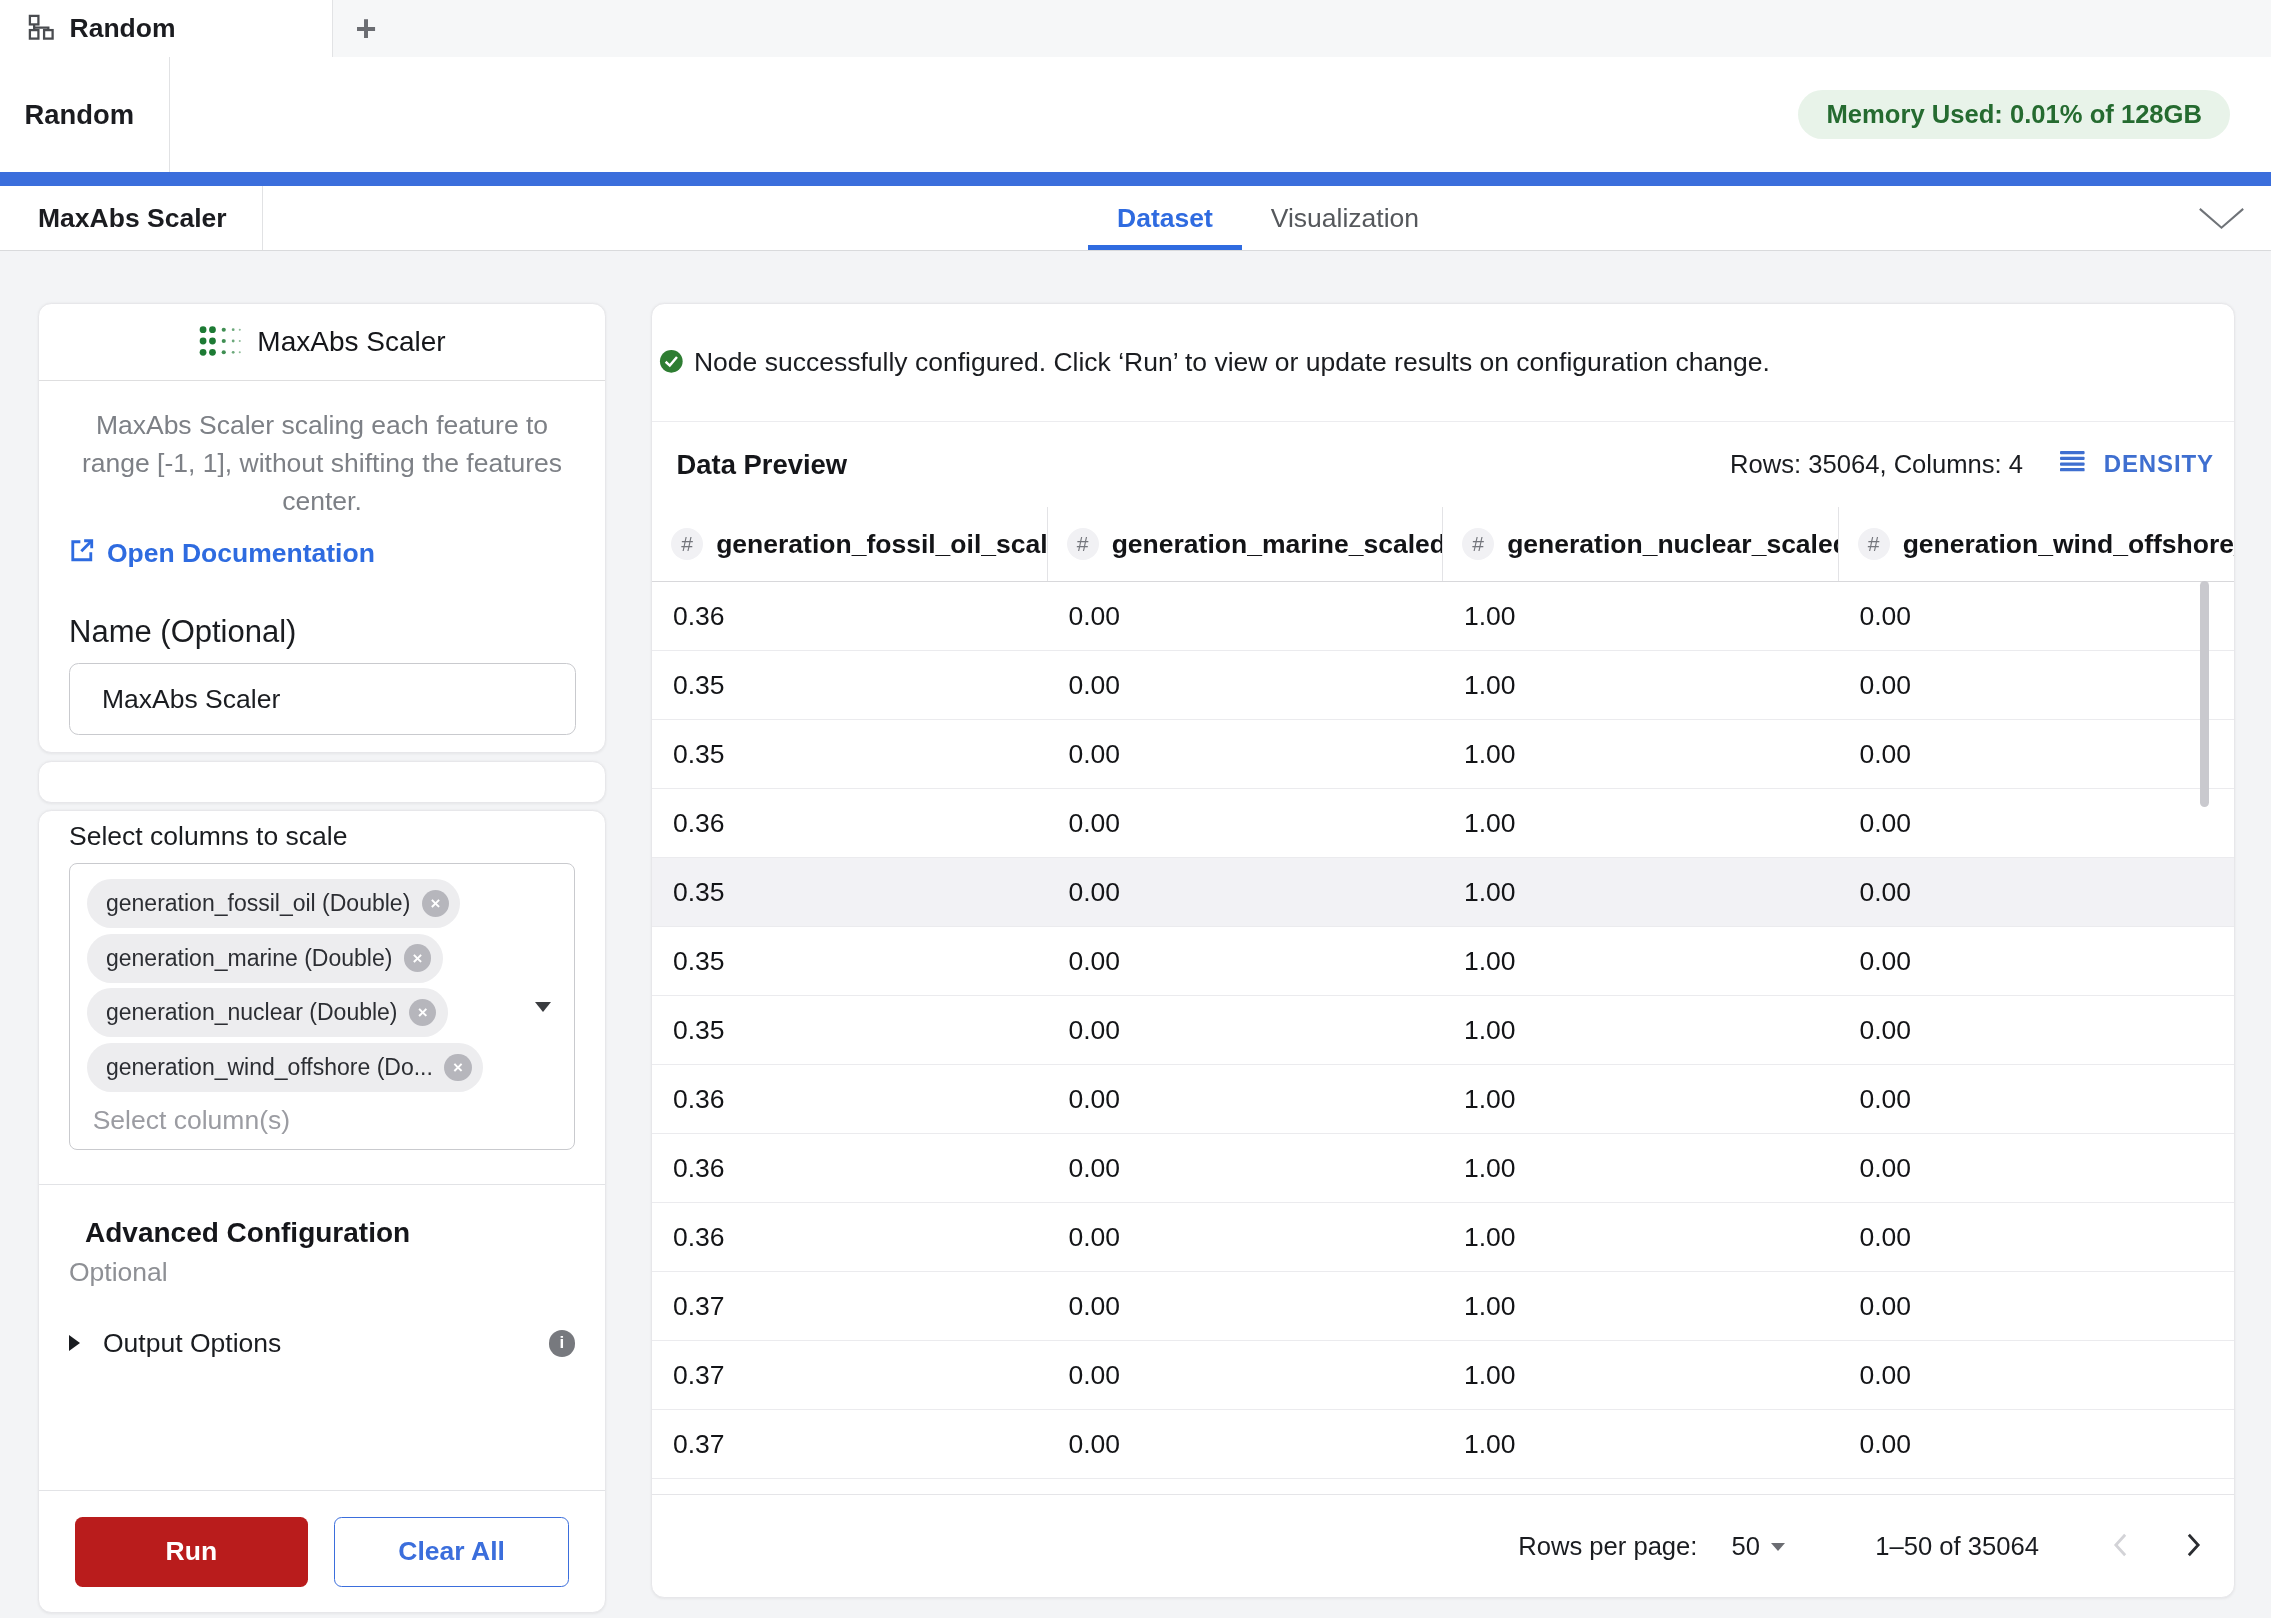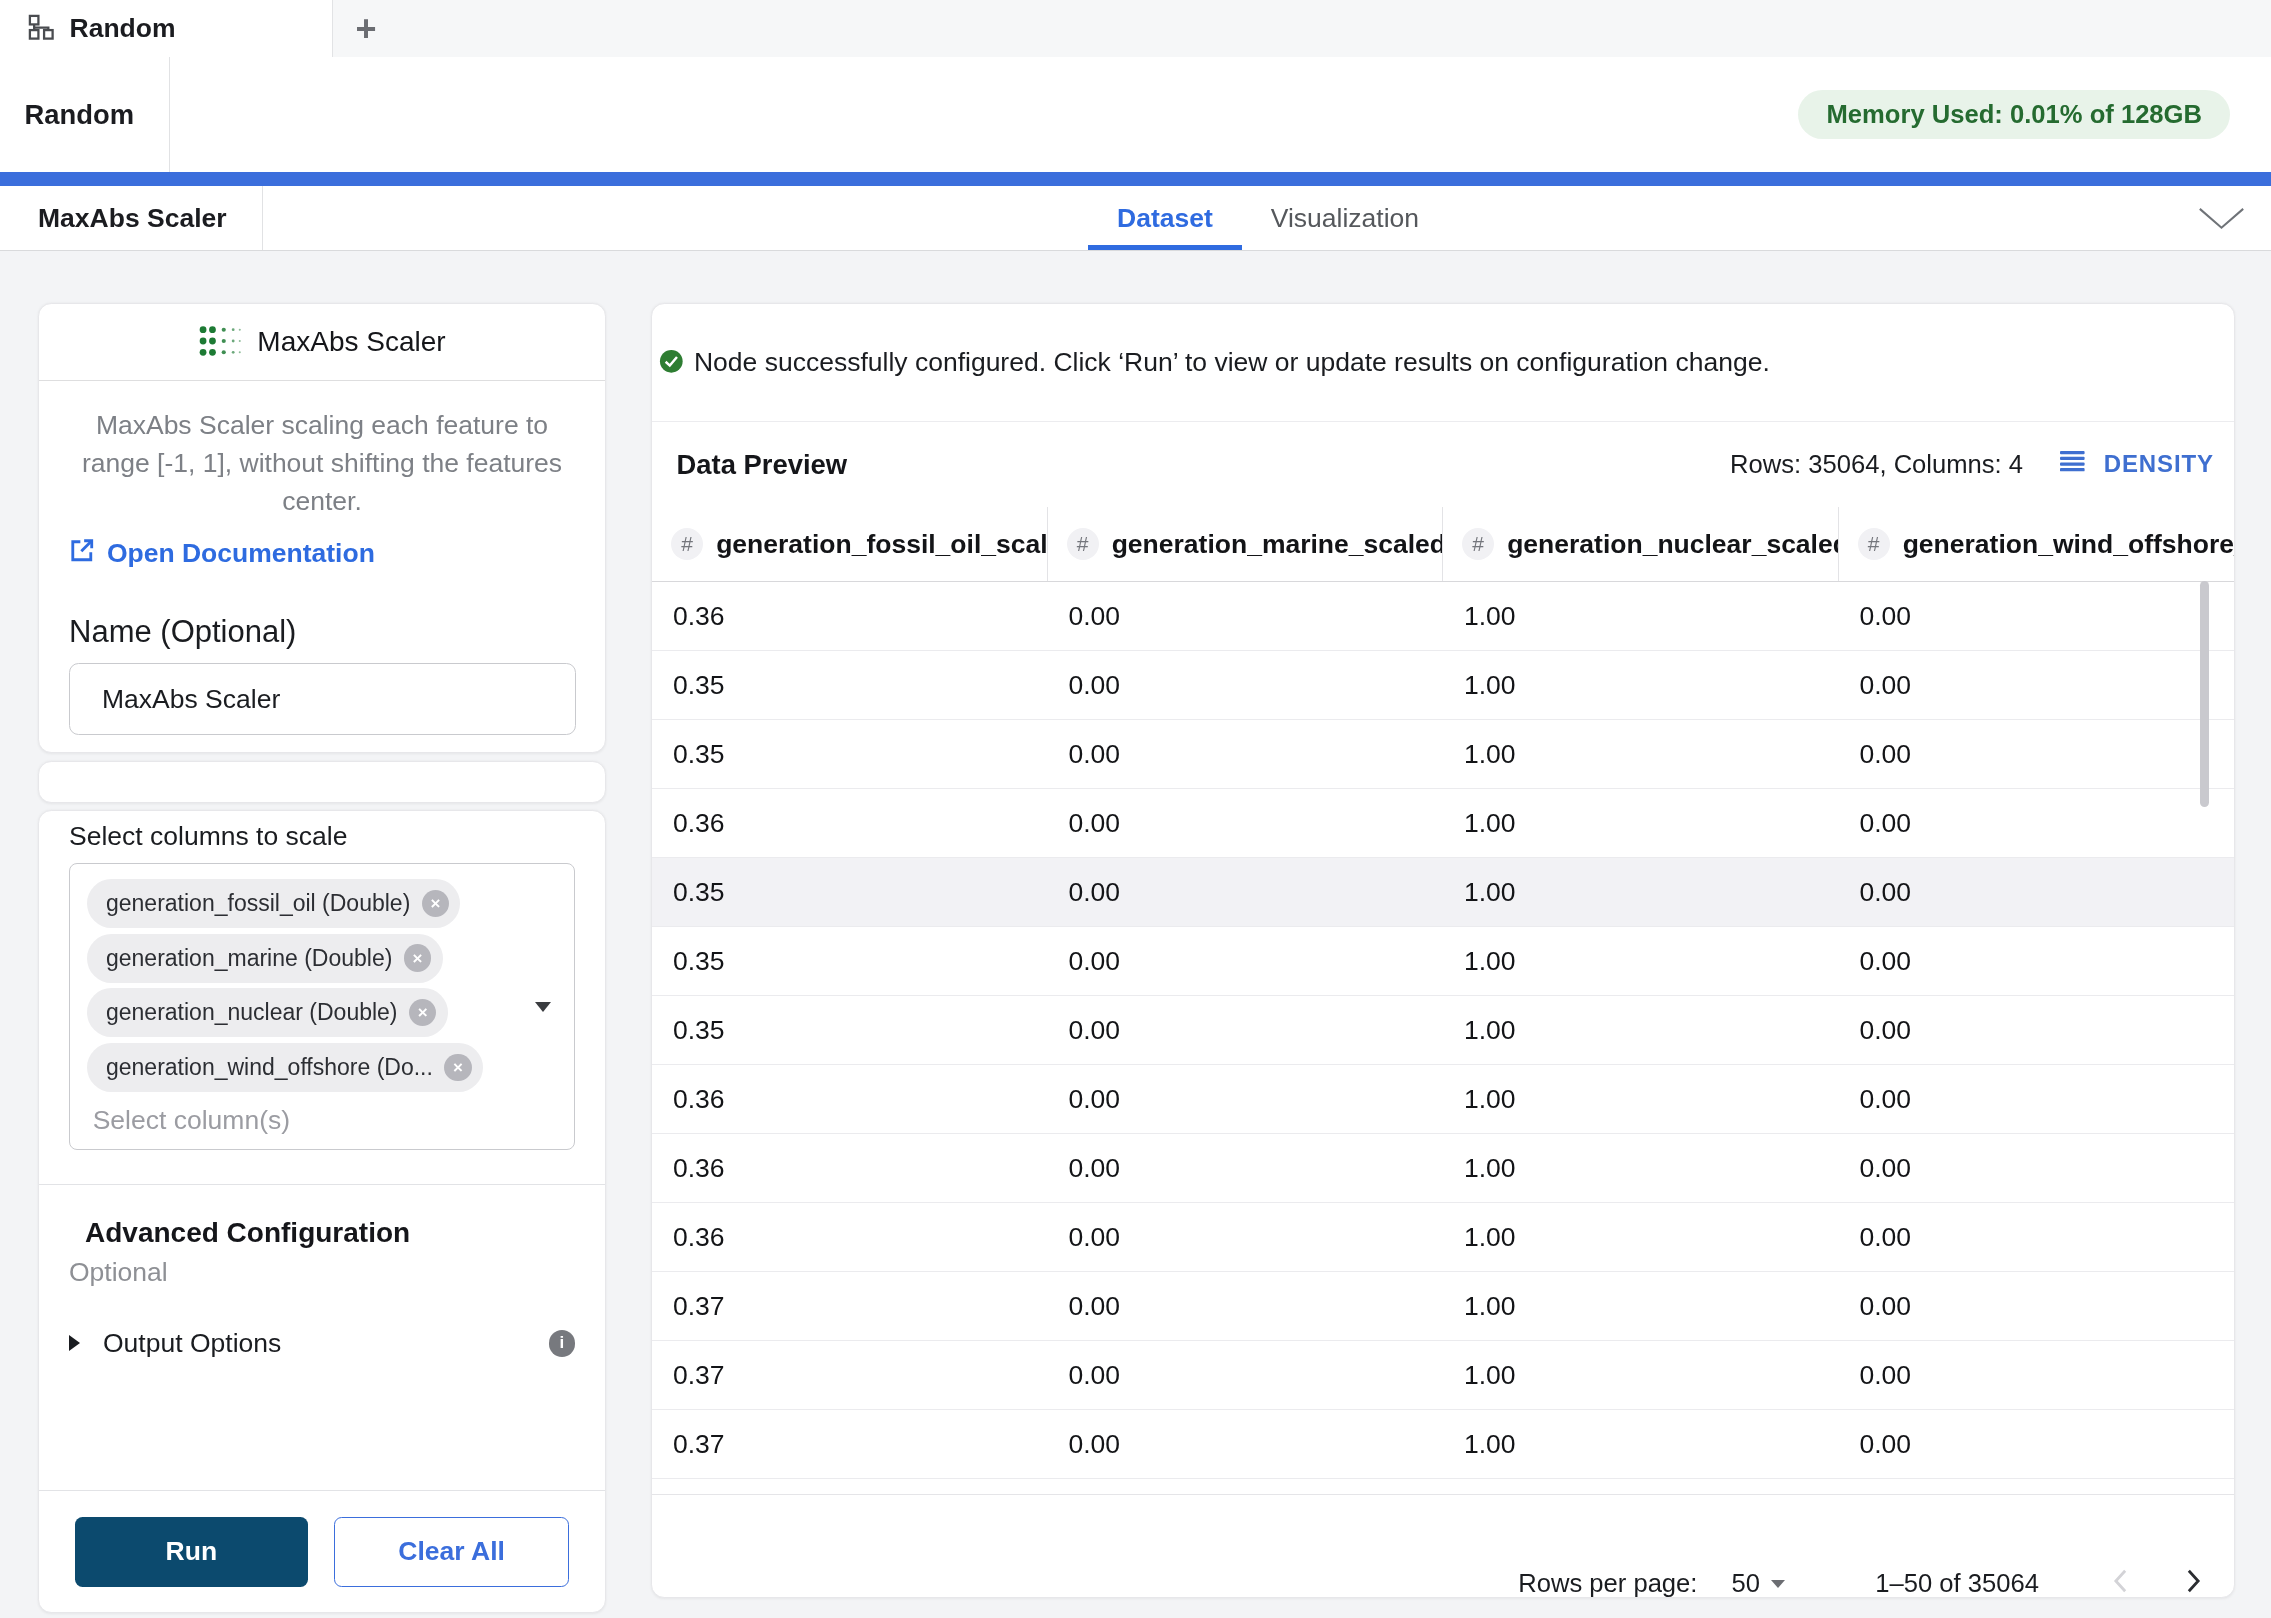--- a/index.html
+++ b/index.html
@@ -71,21 +71,21 @@
   .tri-right{width:0;height:0;border-top:8.5px solid transparent;border-bottom:8.5px solid transparent;
     border-left:11.4px solid #1a1c20;}
   .output-row .lbl{margin-left:23px;font-size:26.5px;color:#1a1c20;}
   .info-i{margin-left:auto;width:26.5px;height:26.5px;border-radius:50%;background:#77797e;color:#fff;
     display:flex;align-items:center;justify-content:center;font-size:17px;font-weight:bold;cursor:pointer;}
   .spacer{flex:1;}
   .btn-div{height:0.9px;background:#e2e3e6;}
   .btn-row{height:121px;display:flex;align-items:center;padding:0 36px;gap:26.5px;box-sizing:border-box;}
   .btn{flex:1;height:70px;border-radius:7.6px;font-size:26.5px;font-weight:bold;display:flex;
     align-items:center;justify-content:center;cursor:pointer;box-sizing:border-box;}
-  .btn.run{background:#0c4a6e;color:#ffffff;}
+  .btn.run{background:#b91c1c;color:#ffffff;}
   .btn.clear{background:#ffffff;border:1.9px solid #3b6edc;color:#3b6edc;}
   
   .right-card{left:651px;top:303px;width:1584px;height:1295px;overflow:hidden;}
   .status-row{height:117px;display:flex;align-items:center;padding-left:7px;gap:10.4px;
     border-bottom:0.9px solid #ececef;}
   .status-row .msg{font-size:26.5px;color:#1a1c20;}
   .preview-head{height:85px;display:flex;align-items:center;}
   .preview-head .pt{margin-left:24.6px;font-size:27.4px;font-weight:bold;color:#15161a;}
   .preview-head .right{margin-left:auto;display:flex;align-items:flex-start;padding-right:20px;}
   .preview-head .dims{font-size:25.6px;color:#1a1c20;}
@@ -96,21 +96,21 @@
     overflow:hidden;white-space:nowrap;cursor:pointer;}
   .th:last-child{border-right:none;}
   .hash-badge{flex:none;width:32px;height:32px;border-radius:50%;background:#f1f1f4;color:#74767c;
     font-size:21px;display:flex;align-items:center;justify-content:center;}
   .th .cl{font-size:26.5px;font-weight:bold;color:#131417;}
   .tbody{height:912px;overflow:hidden;position:relative;}
   .tr{display:grid;grid-template-columns:repeat(4,1fr);height:68px;border-bottom:0.9px solid #ebebee;}
   .tr.hl{background:#f2f2f5;}
   .td{font-size:26.5px;color:#131417;line-height:68px;padding-left:21px;overflow:hidden;white-space:nowrap;}
   .vscroll{position:absolute;right:24.6px;top:277px;width:9.5px;height:226px;border-radius:4.7px;background:#c9c9ce;}
-  .tfoot{height:104px;border-top:0.9px solid #e5e5e8;display:flex;align-items:flex-end;
+  .tfoot{height:104px;border-top:0.9px solid #e5e5e8;display:flex;align-items:center;
     justify-content:flex-end;padding-right:30px;box-sizing:border-box;}
   .tfoot .rpp{font-size:25.6px;color:#1a1c20;}
   .rpp-select{margin-left:34px;display:flex;align-items:center;gap:11.4px;cursor:pointer;}
   .rpp-select .val{font-size:25.6px;color:#1a1c20;}
   .caret-sm{width:0;height:0;border-left:7.6px solid transparent;border-right:7.6px solid transparent;
     border-top:8.5px solid #6b6d72;}
   .range{margin-left:90px;font-size:25.6px;color:#1a1c20;}
   .pg-prev{margin-left:71px;cursor:default;}
   .pg-next{margin-left:52px;cursor:pointer;}
 </style>

